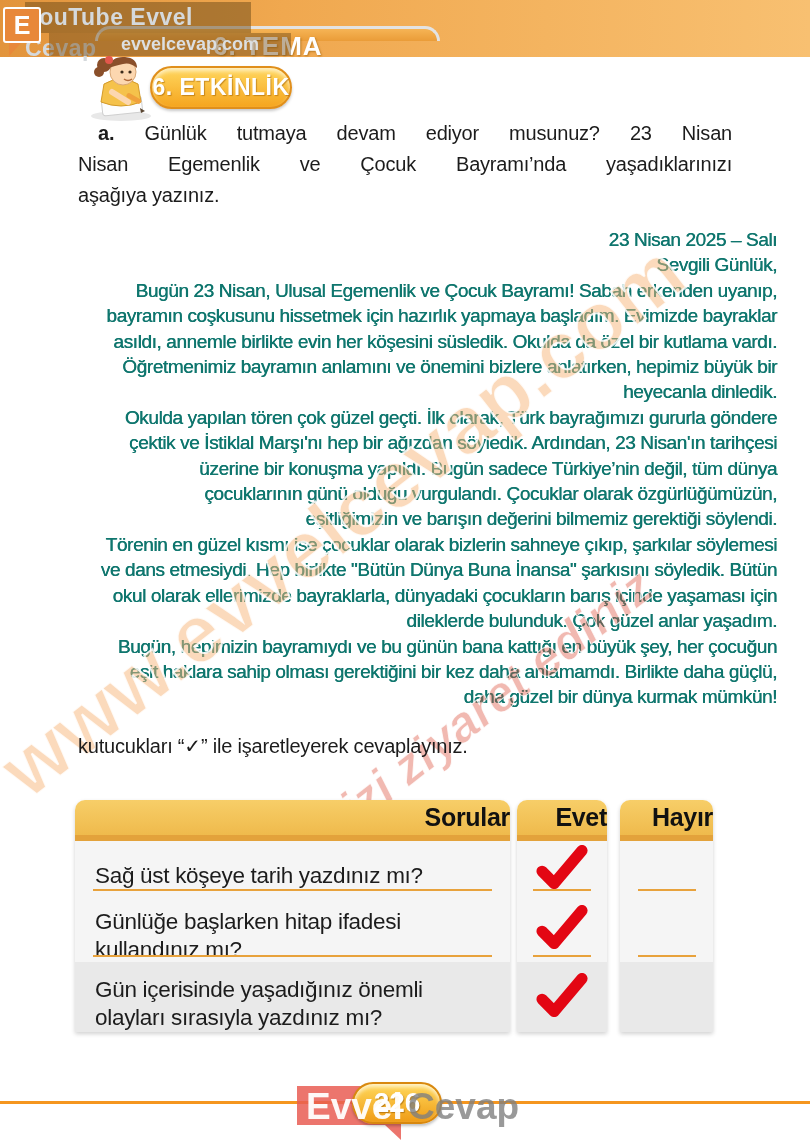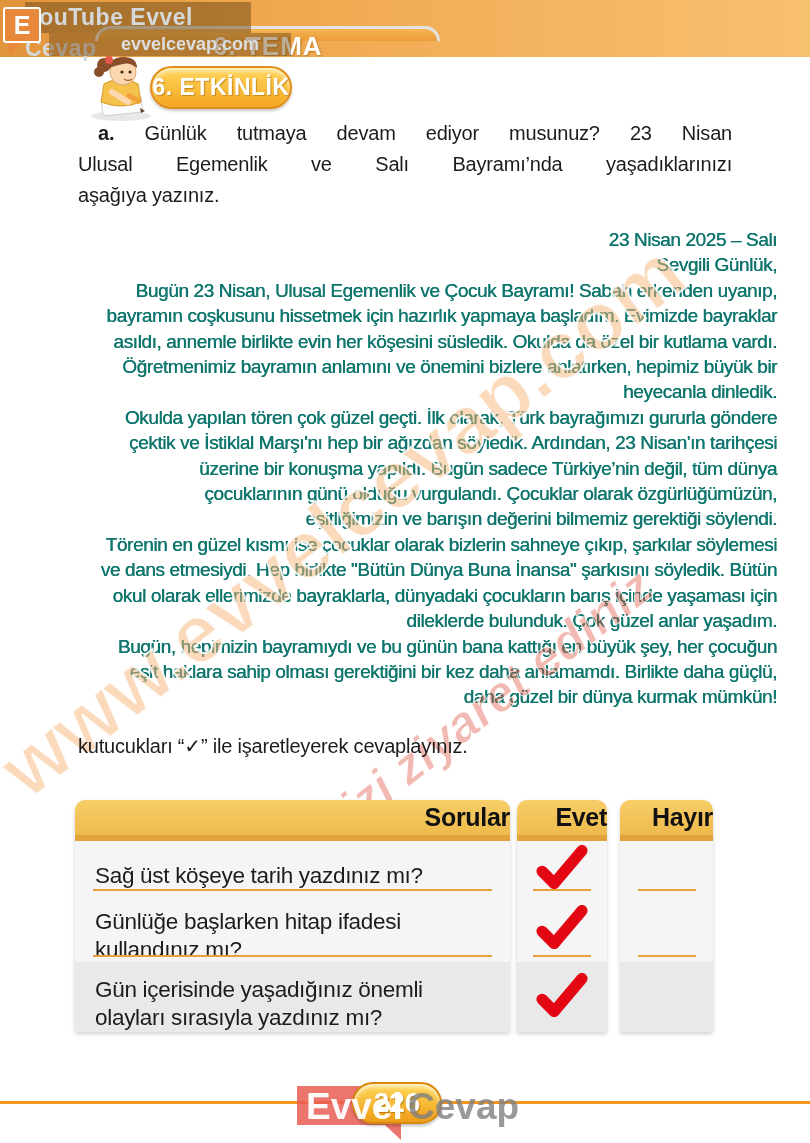--- a/index.html
+++ b/index.html
@@ -138,21 +138,21 @@
   </svg>
   <div class="badge">
     <span>6. ETKİNLİK</span>
   </div>
 
   <div class="inst inst-a">
     <div class="jl" style="text-indent:20px;">
       <span class="lbl">a.</span>
       <span>Günlük tutmaya devam ediyor musunuz? 23 Nisan</span>
     </div>
-    <div class="jl">Ulusal Egemenlik ve Salı Bayramı’nda yaşadıklarınızı</div>
+    <div class="jl">Nisan Egemenlik ve Çocuk Bayramı’nda yaşadıklarınızı</div>
     <div class="ll">aşağıya yazınız.</div>
   </div>
 
   <div class="diary">23 Nisan 2025 – Salı
 Sevgili Günlük,
 Bugün 23 Nisan, Ulusal Egemenlik ve Çocuk Bayramı! Sabah erkenden uyanıp,
 bayramın coşkusunu hissetmek için hazırlık yapmaya başladım. Evimizde bayraklar
 asıldı, annemle birlikte evin her köşesini süsledik. Okulda da özel bir kutlama vardı.
 Öğretmenimiz bayramın anlamını ve önemini bizlere anlatırken, hepimiz büyük bir
 heyecanla dinledik.

